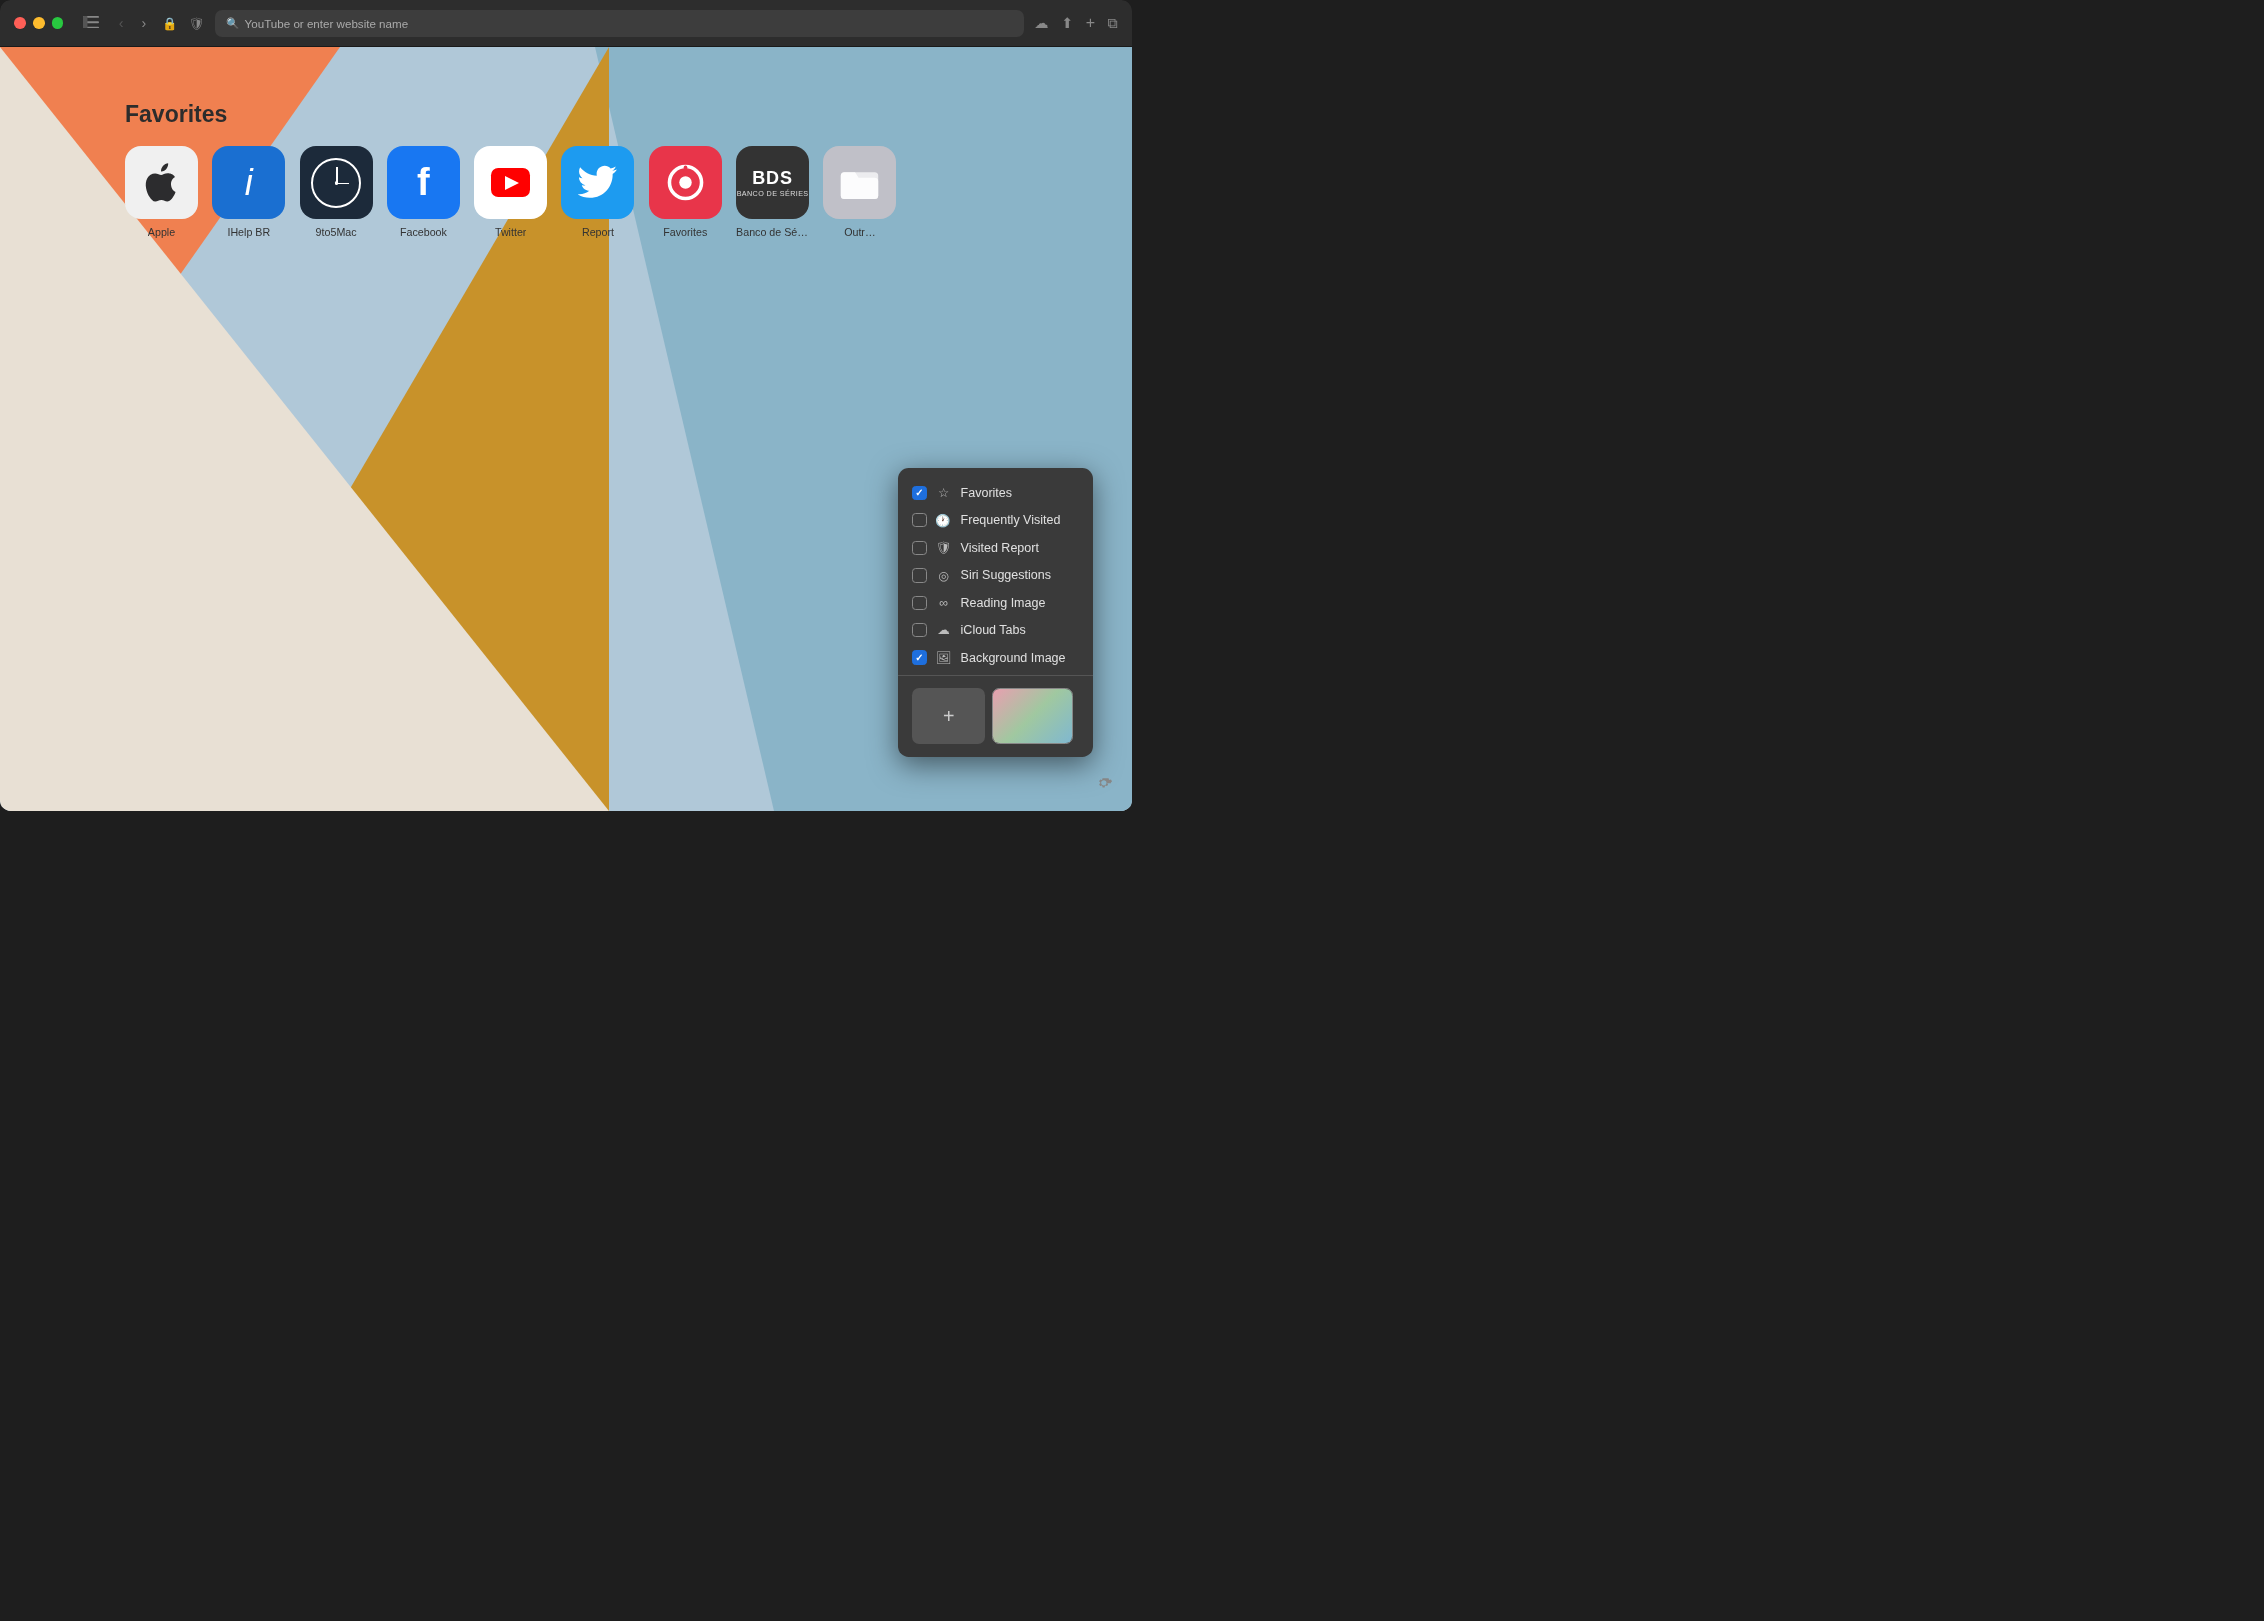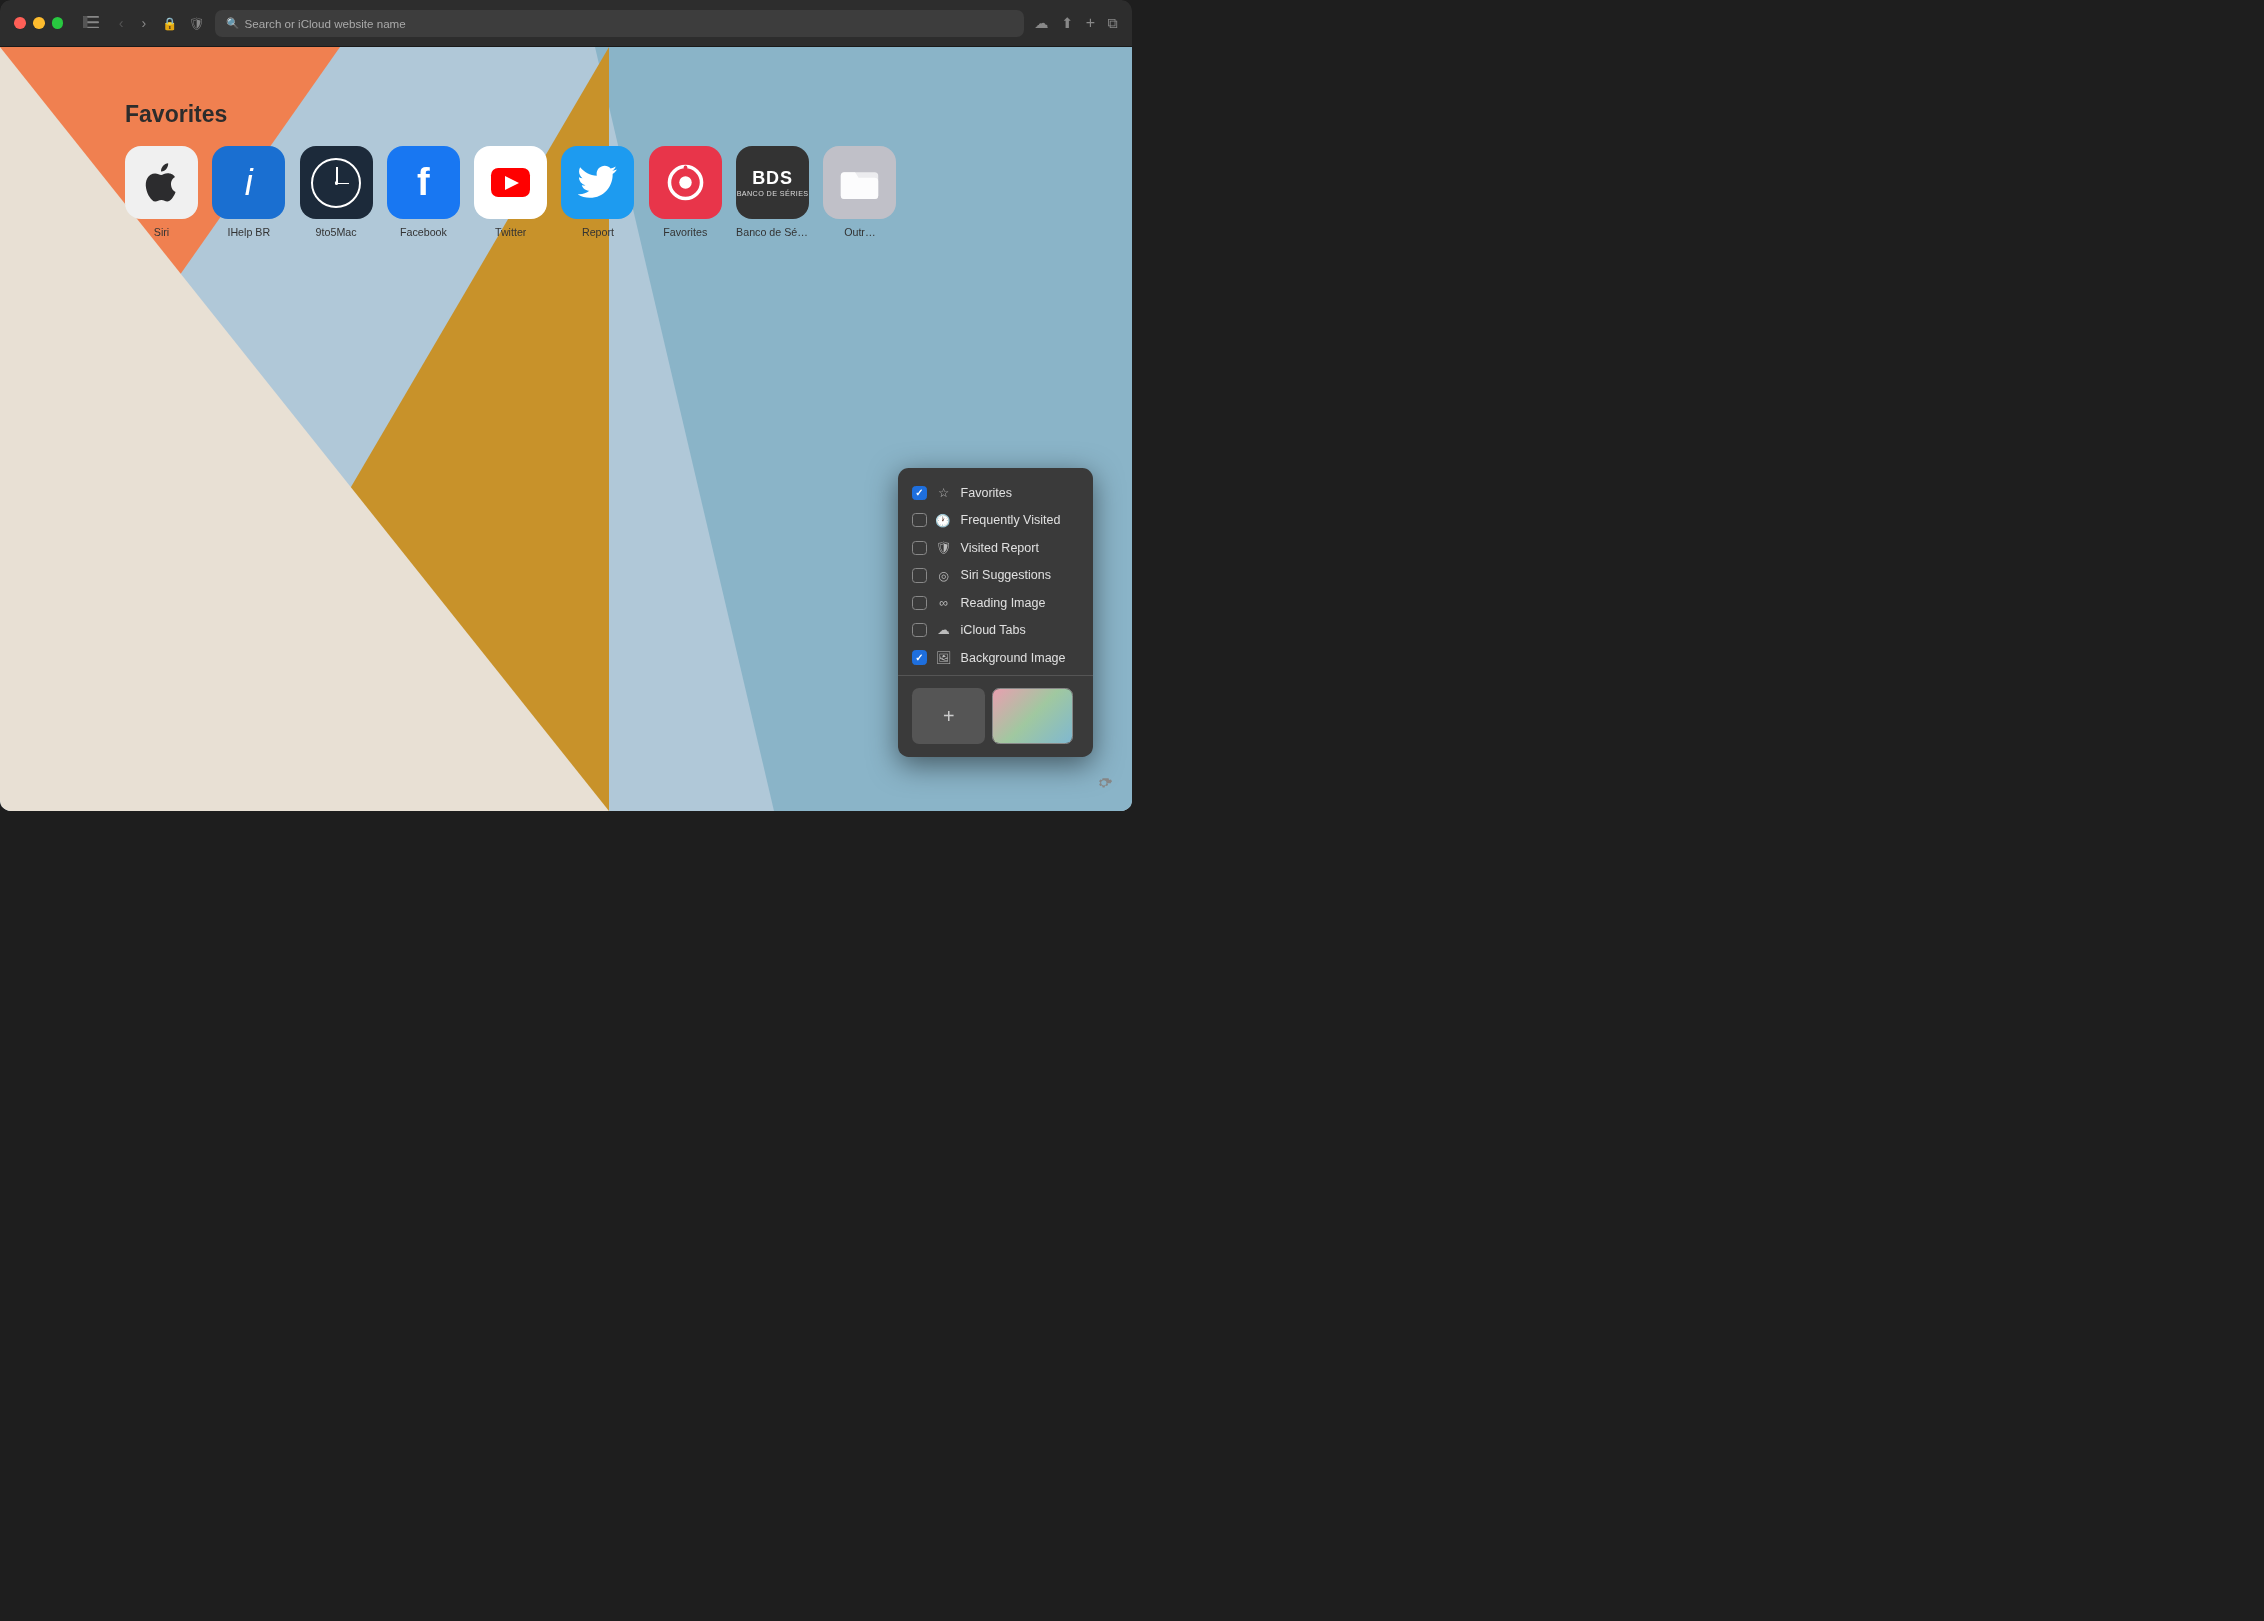--- a/index.html
+++ b/index.html
@@ -384,21 +384,21 @@
     <span class="nav-btn disabled">‹</span>
     <span class="nav-btn">›</span>
   </div>
 
   <span class="icon-lock" style="color:#888;font-size:12.5px;">🔒</span>
   <span class="icon-shield" style="color:#888;font-size:12.5px;">🛡</span>
 
   <div class="address-bar-container">
     <div class="address-bar">
       <span class="search-icon" style="color:#888;font-size:10.7px;">🔍</span>
-      <span class="address-bar-text">Search or iCloud website name</span>
+      <span class="address-bar-text">YouTube or enter website name</span>
     </div>
   </div>
 
   <div class="toolbar-right">
     <span class="toolbar-btn">☁</span>
     <span class="toolbar-btn">⬆</span>
     <span class="toolbar-btn" style="font-size:16px;font-weight:300;">+</span>
     <span class="toolbar-btn">⧉</span>
   </div>
 </div>
@@ -419,21 +419,21 @@
     <div class="favorites-section">
       <div class="favorites-title">Favorites</div>
       <div class="favorites-grid">
 
         <div class="fav-item">
           <div class="fav-icon fav-apple">
             <svg width="39" height="47" viewBox="0 0 44 52" fill="#2c2c2e">
               <path d="M32.7 27.8c0-5.3 4.3-7.8 4.5-8-2.4-3.6-6.2-4-7.6-4.1-3.3-.3-6.3 1.9-8 1.9-1.6 0-4.2-1.9-6.9-1.8-3.6.1-6.9 2.1-8.7 5.3-3.7 6.4-.9 16 2.6 21.2 1.7 2.5 3.8 5.3 6.5 5.2 2.6-.1 3.6-1.7 6.8-1.7 3.1 0 4 1.7 6.8 1.6 2.8 0 4.6-2.5 6.3-5 2-2.8 2.8-5.6 2.8-5.7-.1 0-5.1-2-5.1-8.9zM27.4 10.9c1.4-1.7 2.4-4.1 2.1-6.5-2 .1-4.5 1.4-5.9 3.1-1.3 1.5-2.4 3.9-2.1 6.2 2.3.2 4.6-1.1 5.9-2.8z"></path>
             </svg>
           </div>
-          <span class="fav-label">Siri</span>
+          <span class="fav-label">Apple</span>
         </div>
 
         <div class="fav-item">
           <div class="fav-icon fav-ihelp">
             <span style="color:white;font-size:36px;font-style:italic;font-weight:300;">i</span>
           </div>
           <span class="fav-label">IHelp BR</span>
         </div>
 
         <div class="fav-item">

